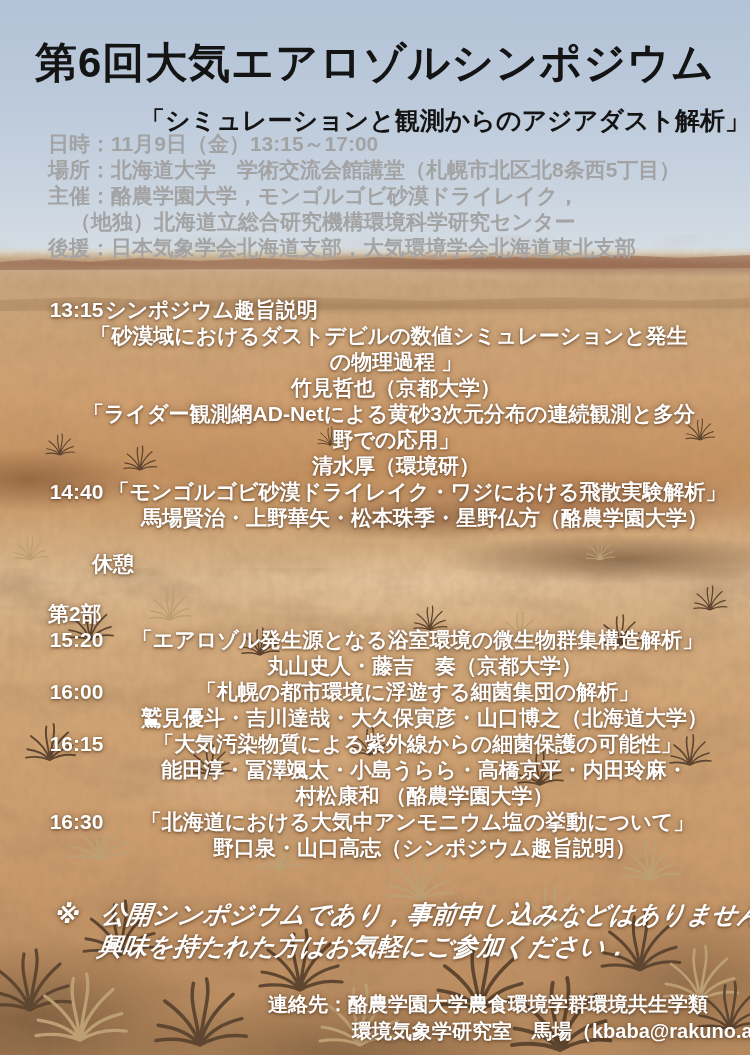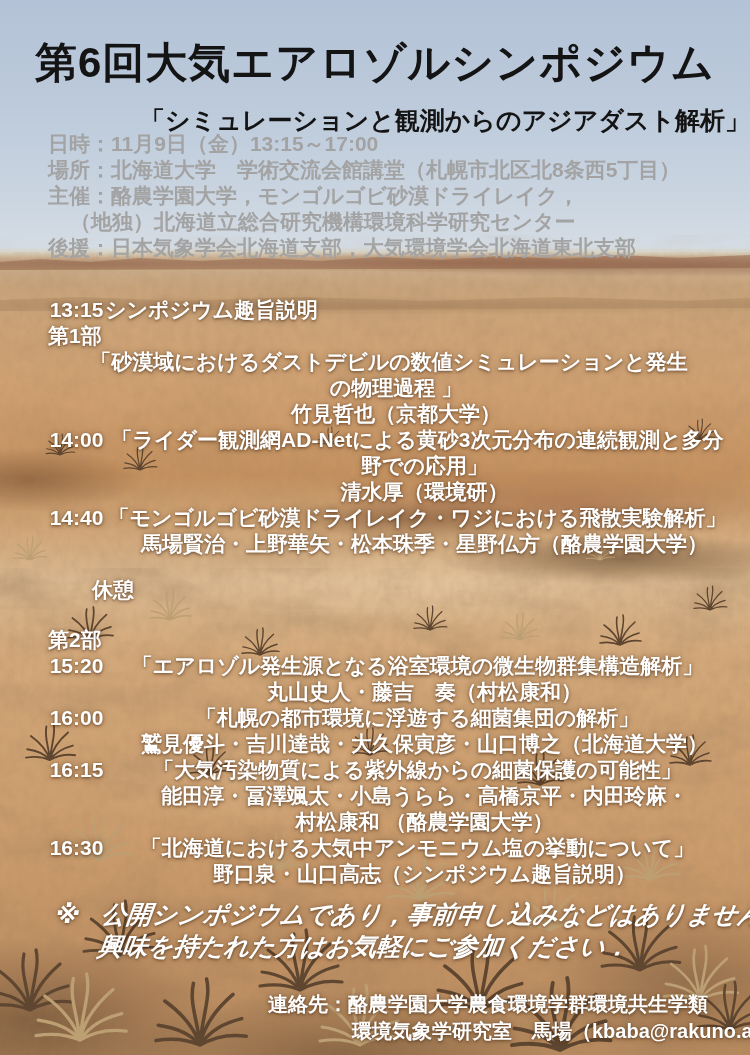--- a/index.html
+++ b/index.html
@@ -133,32 +133,30 @@
       <div class="info-line">主催：酪農学園大学，モンゴルゴビ砂漠ドライレイク，</div>
       <div class="info-line info-indent">（地独）北海道立総合研究機構環境科学研究センター</div>
       <div class="info-line">後援：日本気象学会北海道支部，大気環境学会北海道東北支部</div>
     </section>
 
     <section class="program light">
       <div class="row">
         <span class="time">13:15</span>
         <span class="ttl">シンポジウム趣旨説明</span>
       </div>
-      <div class="plabel">第1部</div>
 
       <div class="row">
         <div class="body">
           <div class="ttl">「砂漠域におけるダストデビルの数値シミュレーションと発生</div>
           <div class="cont">の物理過程 」</div>
           <div class="spk">竹見哲也（京都大学）</div>
         </div>
       </div>
 
       <div class="row">
-        <span class="time">14:00</span>
         <div class="body">
           <div class="ttl">「ライダー観測網AD-Netによる黄砂3次元分布の連続観測と多分</div>
           <div class="cont">野での応用」</div>
           <div class="spk">清水厚（環境研）</div>
         </div>
       </div>
 
       <div class="row">
         <span class="time">14:40</span>
         <div class="body">
@@ -167,21 +165,21 @@
         </div>
       </div>
 
       <div class="plabel break-label">休憩</div>
       <div class="plabel part2-label">第2部</div>
 
       <div class="row">
         <span class="time">15:20</span>
         <div class="body">
           <div class="ttl">「エアロゾル発生源となる浴室環境の微生物群集構造解析」</div>
-          <div class="spk">丸山史人・藤吉　奏（村松康和）</div>
+          <div class="spk">丸山史人・藤吉　奏（京都大学）</div>
         </div>
       </div>
 
       <div class="row">
         <span class="time">16:00</span>
         <div class="body">
           <div class="ttl">「札幌の都市環境に浮遊する細菌集団の解析」</div>
           <div class="spk">鷲見優斗・吉川達哉・大久保寅彦・山口博之（北海道大学）</div>
         </div>
       </div>

